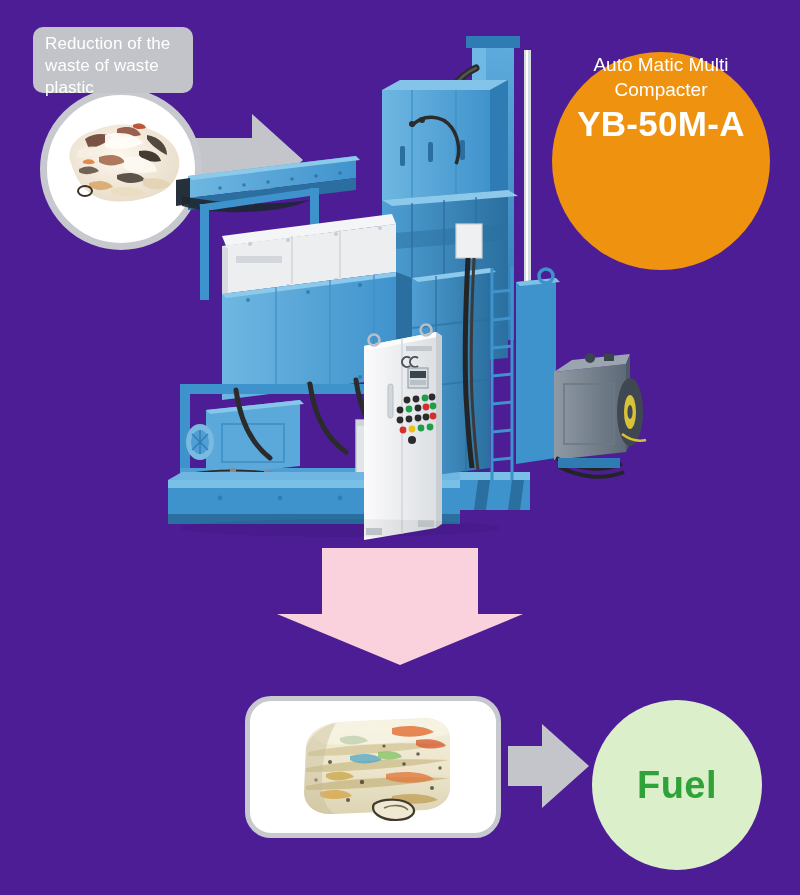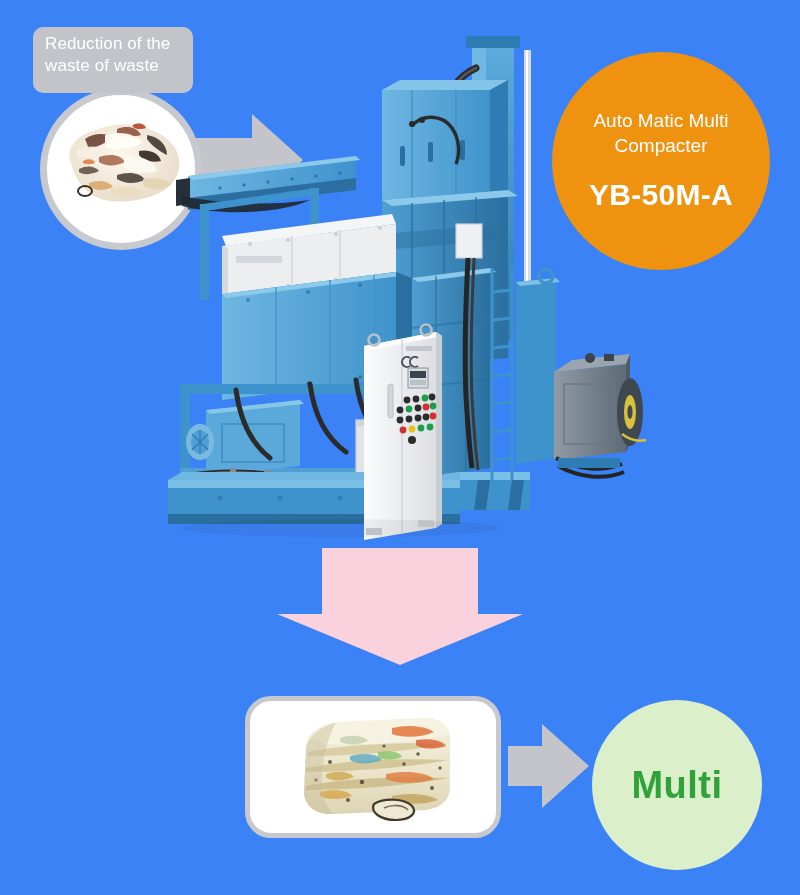--- a/index.html
+++ b/index.html
@@ -1,17 +1,17 @@
 <!DOCTYPE html>
 <html><head>
 <meta charset="utf-8">
 <style>
   html,body{margin:0;padding:0;background:#ffffff;}
   body{width:800px;height:895px;overflow:hidden;font-family:"Liberation Sans",sans-serif;}
-  #stage{position:relative;width:800px;height:895px;background:#3b82f6;}
+  #stage{position:relative;width:800px;height:895px;background:#4c1d95;}
 
   
   .abs{position:absolute;}
   .nosel{user-select:none;}
 
   
   .chip{
     position:absolute;background:#c3c4ca;border-radius:10px;
     color:#ffffff;font-size:17px;line-height:22px;
     padding:6px 10px 7px 12px;box-sizing:border-box;letter-spacing:.1px;
@@ -25,25 +25,25 @@
 
   
   .roundbox{
     position:absolute;border:5px solid #c8c9cf;border-radius:26px;
     background:#ffffff;box-sizing:border-box;
   }
 
   
   .badge-circle{
     position:absolute;border-radius:50%;
-    display:flex;flex-direction:column;align-items:center;justify-content:center;
+    display:flex;flex-direction:column;align-items:center;justify-content:flex-start;
     text-align:center;color:#ffffff;
   }
   .badge-sub{font-size:19px;line-height:25px;font-weight:400;}
-  .badge-model{font-size:30px;line-height:38px;font-weight:bold;margin-top:18px;letter-spacing:.3px;}
+  .badge-model{font-size:35px;line-height:38px;font-weight:bold;margin-top:3px;letter-spacing:.3px;}
 
   
   .fuel-circle{
     position:absolute;border-radius:50%;
     display:flex;align-items:center;justify-content:center;
   }
   .fuel-label{font-size:38px;font-weight:bold;letter-spacing:.5px;}
 
   
   .arrow-r{position:absolute;}
@@ -93,20 +93,21 @@
 
       <path d="M78 20 C84 17 90 19 91 23 C86 25 80 24 78 22 Z" fill="#b53a1b" opacity="0.85"></path>
       <path d="M28 56 C33 53 39 54 40 58 C35 60 30 59 28 58 Z" fill="#d9762a" opacity="0.8"></path>
       <ellipse cx="30" cy="86" rx="7" ry="5" fill="none" stroke="#3a3026" stroke-width="2"></ellipse>
     </svg>
   </div>
 
   <div class="chip nosel" style="left:33px;top:27px;width:160px;height:66px;">
     <div>Reduction of the</div>
     <div>waste of waste</div>
+    <div>plastic</div>
   </div>
 
   <div class="abs" style="left:160px;top:28px;width:470px;height:512px;">
     <svg width="470" height="512" viewBox="0 0 470 512">
       <defs>
         <linearGradient id="blA" x1="0" y1="0" x2="1" y2="0">
           <stop offset="0%" stop-color="#6fb7e2"></stop>
             <stop offset="100%" stop-color="#3f93cc"></stop>
         </linearGradient>
         <linearGradient id="blB" x1="0" y1="0" x2="0" y2="1">
@@ -445,16 +446,16 @@
   </div>
 
 
   <div class="arrow-r" style="left:508px;top:722px;width:82px;height:88px;">
     <svg width="82" height="88" viewBox="0 0 82 88">
       <polygon points="0,24 34,24 34,2 81,44 34,86 34,64 0,64" fill="#c4c5cb"></polygon>
     </svg>
   </div>
 
   <div class="fuel-circle nosel" style="left:592px;top:700px;width:170px;height:170px;background:#dcefcb;">
-    <span class="fuel-label" style="color:#2fa339;">Multi</span>
+    <span class="fuel-label" style="color:#2fa339;">Fuel</span>
   </div>
 
 </div>
 
 </body></html>

